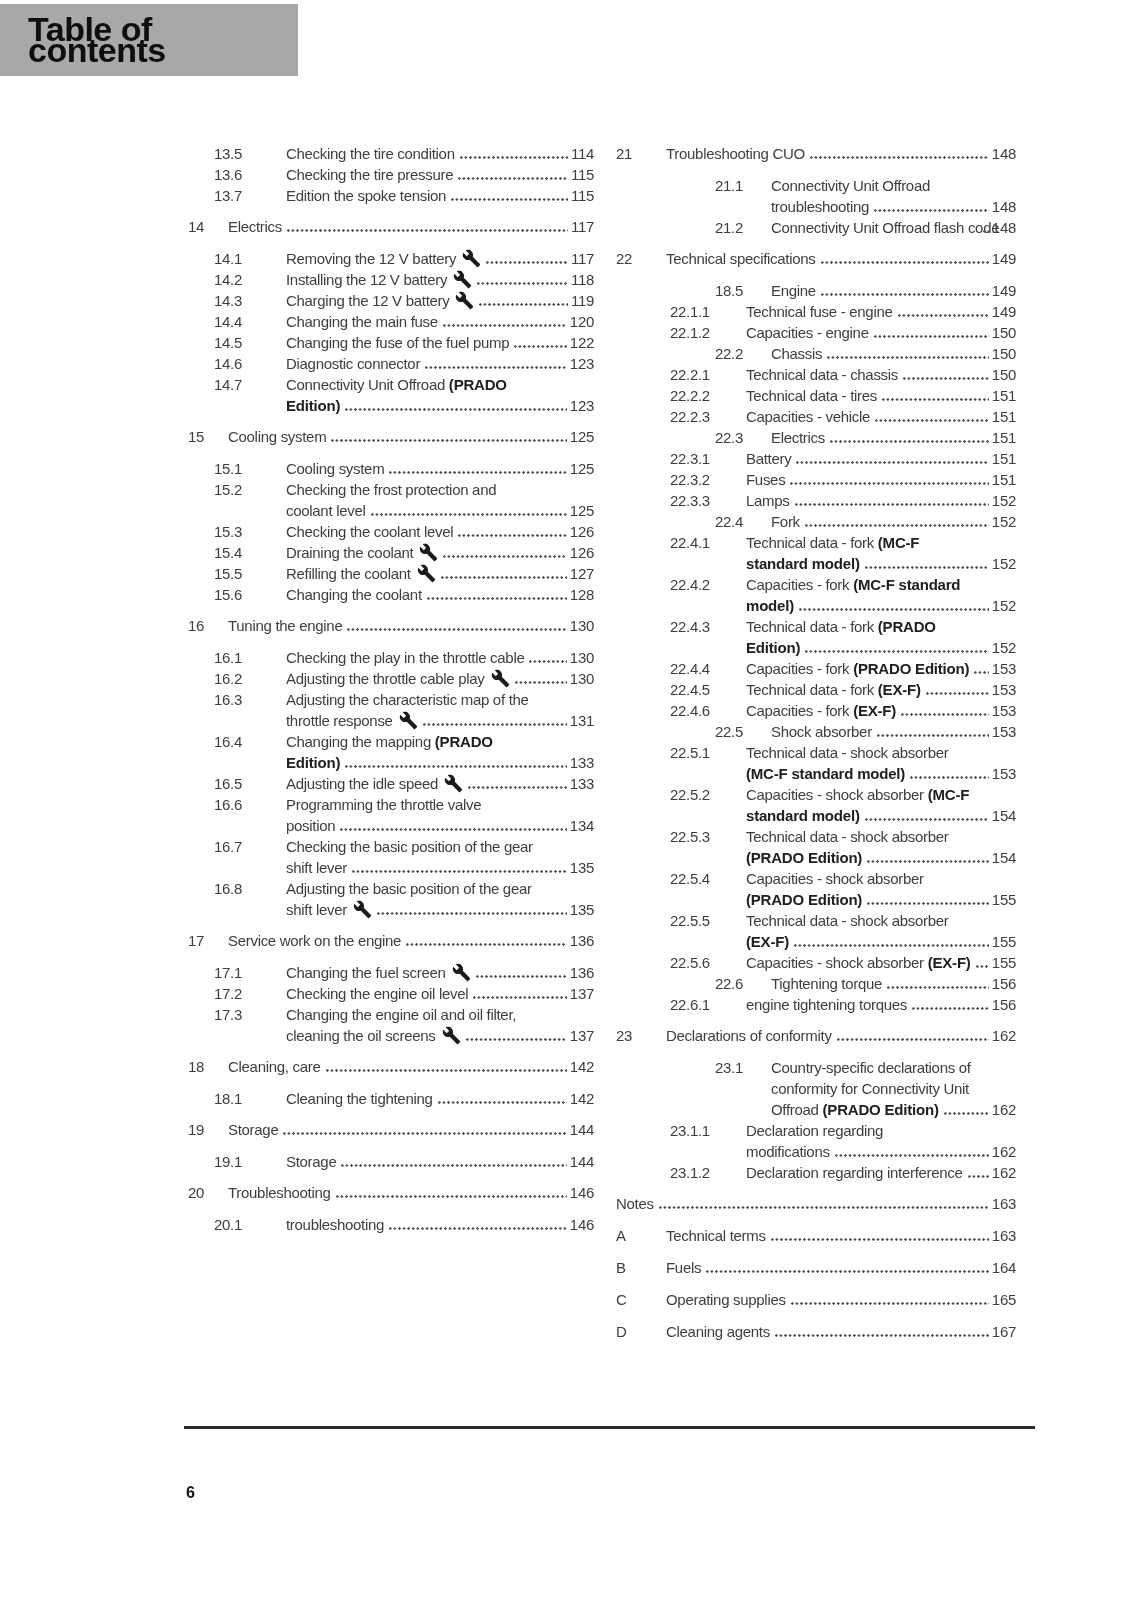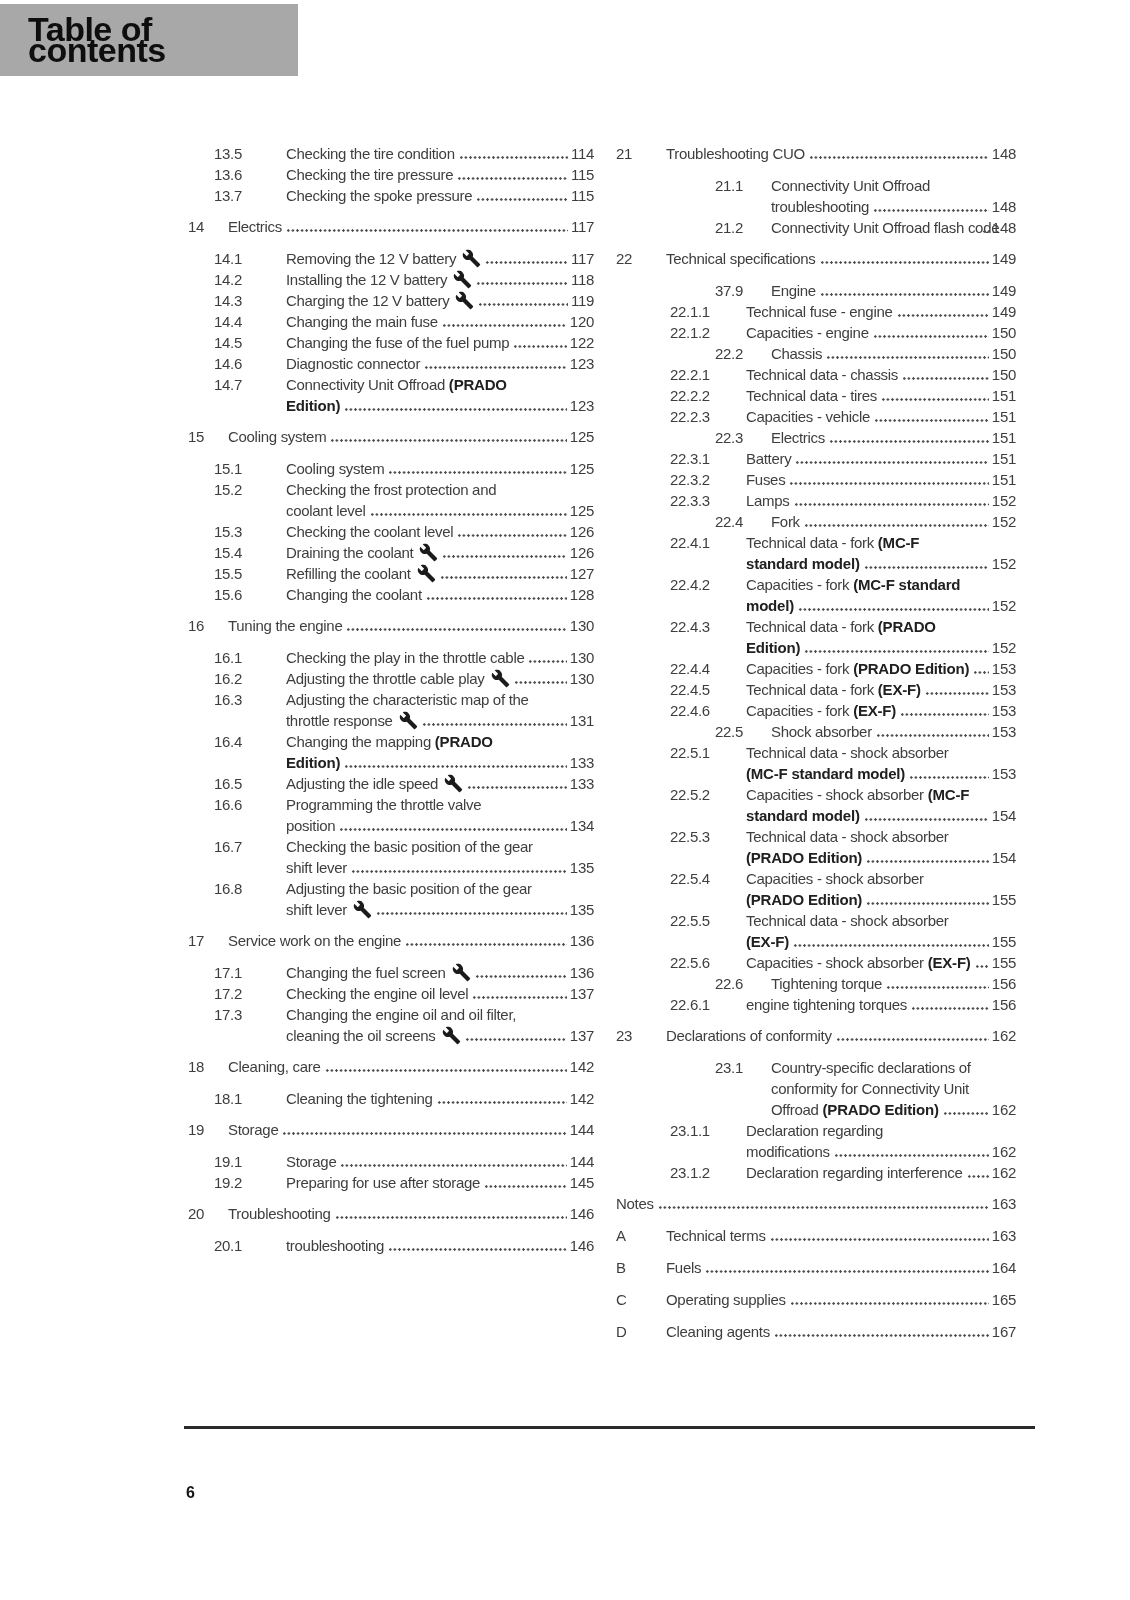--- a/index.html
+++ b/index.html
@@ -62,21 +62,21 @@
             <span class="txt"><span>Checking the tire pressure</span></span>
             <span class="leader"></span>
             <span class="pg">115</span>
           </div>
         </div>
       </div>
       <div class="entry section">
         <span class="num">13.7</span>
         <div class="body">
           <div class="lastline">
-            <span class="txt"><span>Checking the spoke pressure</span></span>
+            <span class="txt"><span>Edition the spoke tension</span></span>
             <span class="leader"></span>
             <span class="pg">115</span>
           </div>
         </div>
       </div>
       <div class="entry chapter">
         <span class="num">14</span>
         <div class="body">
           <div class="lastline">
             <span class="txt"><span>Electrics</span></span>
@@ -415,30 +415,20 @@
           </div>
         </div>
       </div>
       <div class="entry section">
         <span class="num">19.1</span>
         <div class="body">
           <div class="lastline">
             <span class="txt"><span>Storage</span></span>
             <span class="leader"></span>
             <span class="pg">144</span>
-          </div>
-        </div>
-      </div>
-      <div class="entry section">
-        <span class="num">19.2</span>
-        <div class="body">
-          <div class="lastline">
-            <span class="txt"><span>Preparing for use after storage</span></span>
-            <span class="leader"></span>
-            <span class="pg">145</span>
           </div>
         </div>
       </div>
       <div class="entry chapter">
         <span class="num">20</span>
         <div class="body">
           <div class="lastline">
             <span class="txt"><span>Troubleshooting</span></span>
             <span class="leader"></span>
             <span class="pg">146</span>
@@ -492,21 +482,21 @@
         <span class="num">22</span>
         <div class="body">
           <div class="lastline">
             <span class="txt"><span>Technical specifications</span></span>
             <span class="leader"></span>
             <span class="pg">149</span>
           </div>
         </div>
       </div>
       <div class="entry section">
-        <span class="num">37.9</span>
+        <span class="num">18.5</span>
         <div class="body">
           <div class="lastline">
             <span class="txt"><span>Engine</span></span>
             <span class="leader"></span>
             <span class="pg">149</span>
           </div>
         </div>
       </div>
       <div class="entry subsection">
         <span class="num">22.1.1</span>

